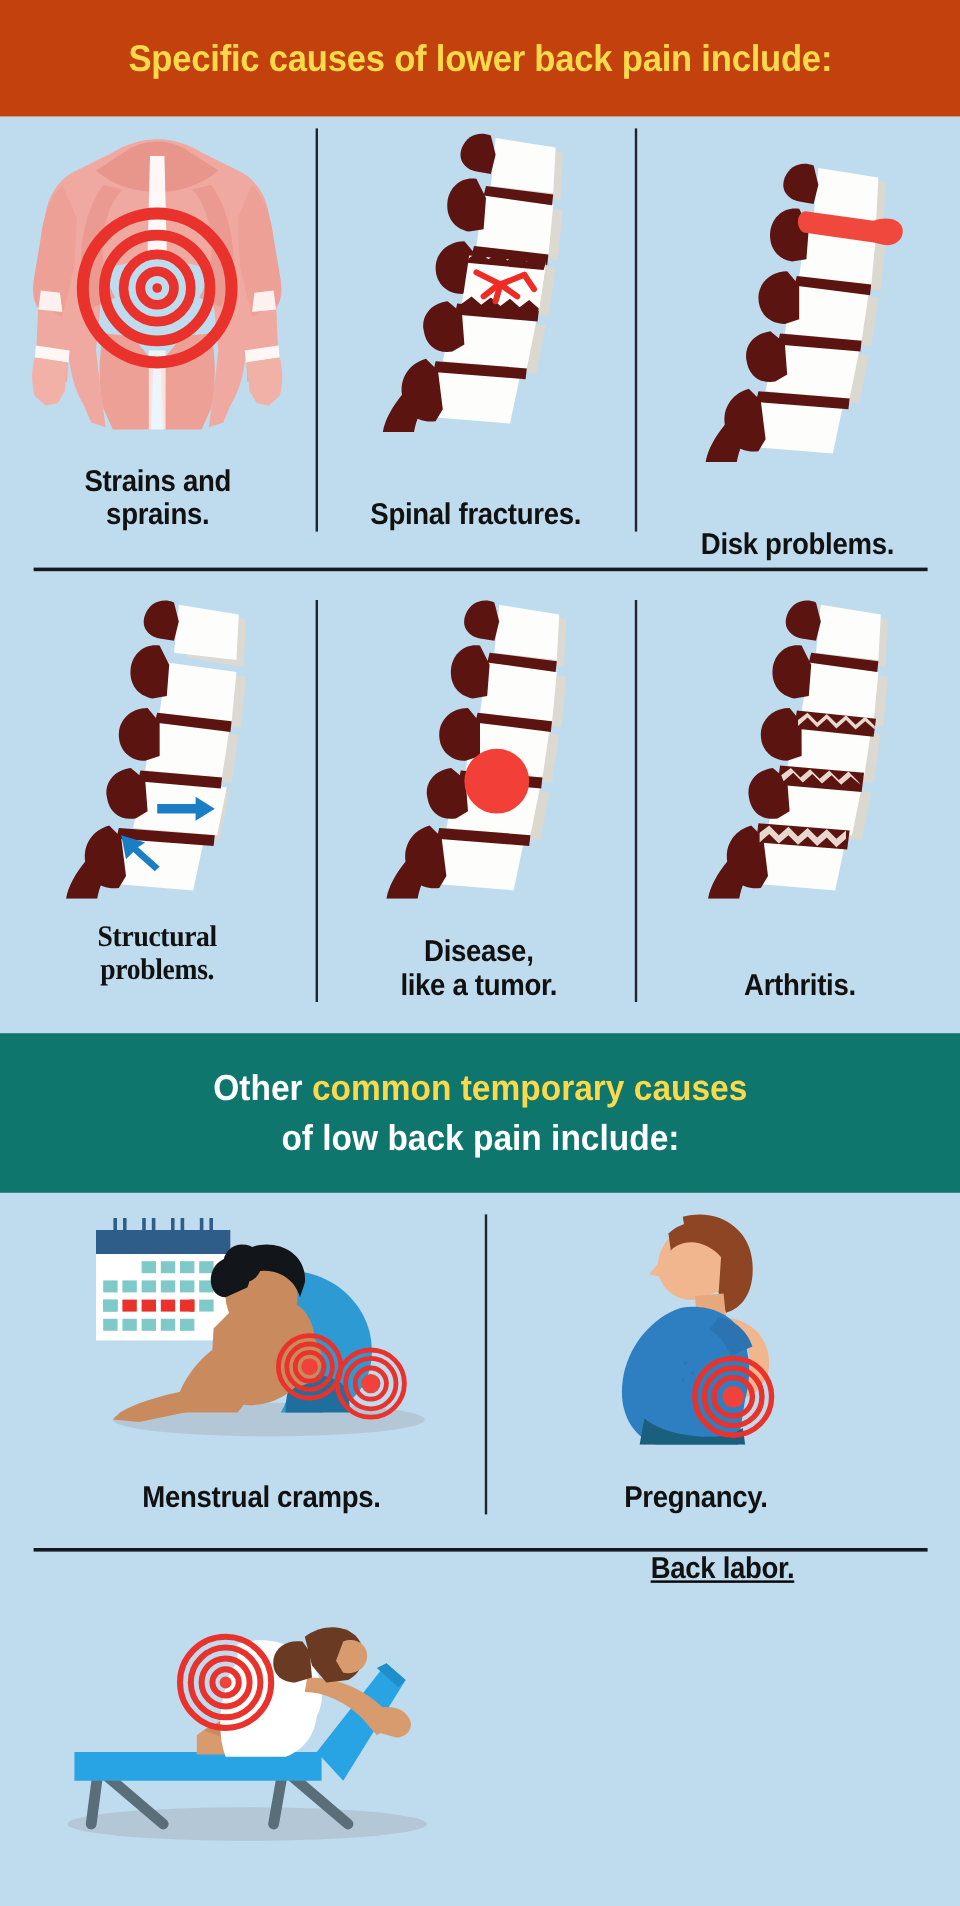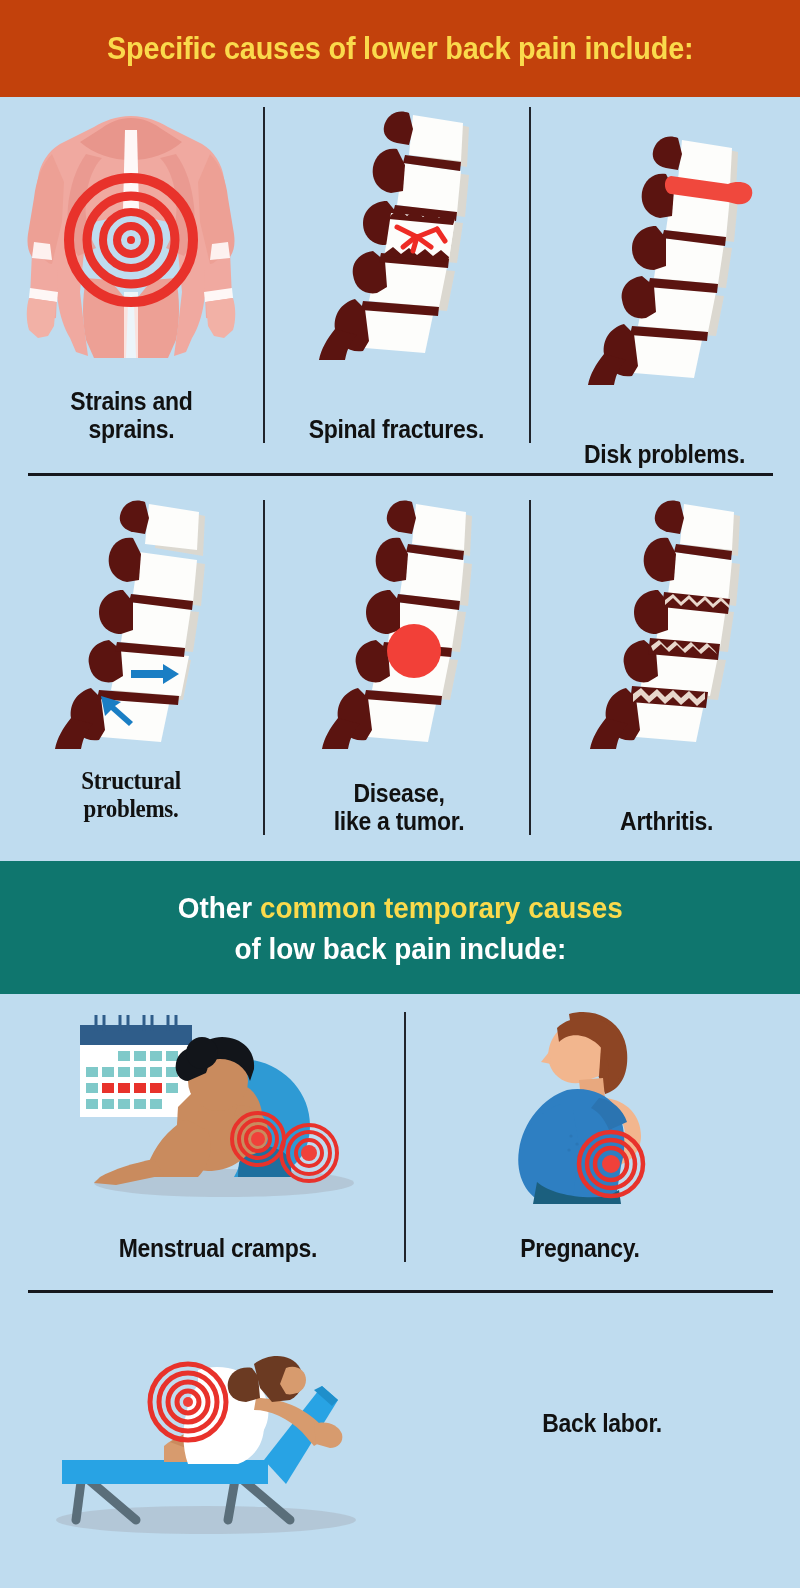--- a/index.html
+++ b/index.html
@@ -561,17 +561,17 @@
             <circle cx="150" cy="96" r="38" stroke-width="5"></circle>
             <circle cx="150" cy="96" r="29" stroke-width="5"></circle>
             <circle cx="150" cy="96" r="20" stroke-width="5"></circle>
             <circle cx="150" cy="96" r="11" stroke-width="5"></circle>
           </g>
           <circle cx="150" cy="96" r="5" fill="#f0413a"></circle>
         </svg>
       </div>
     </div>
 
-    <div class="cell" style="width:395px;height:260px;justify-content:center;">
+    <div class="cell" style="width:395px;height:260px;justify-content:flex-start;text-decoration:underline;">
       <div class="caption">Back labor.</div>
     </div>
   </div>
 </div>
 
 </body></html>

